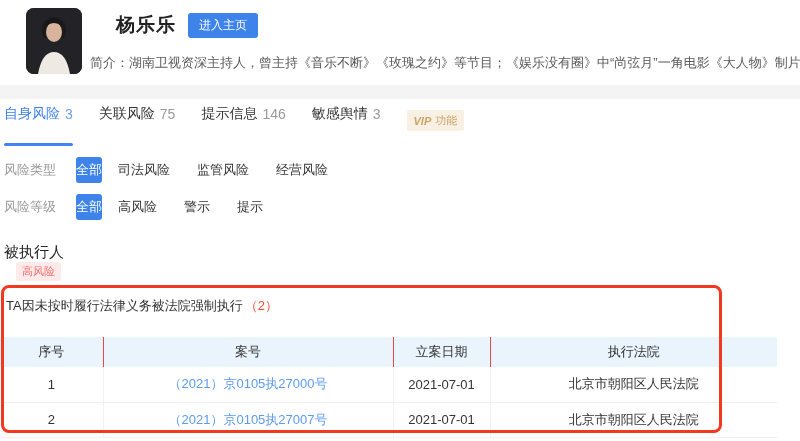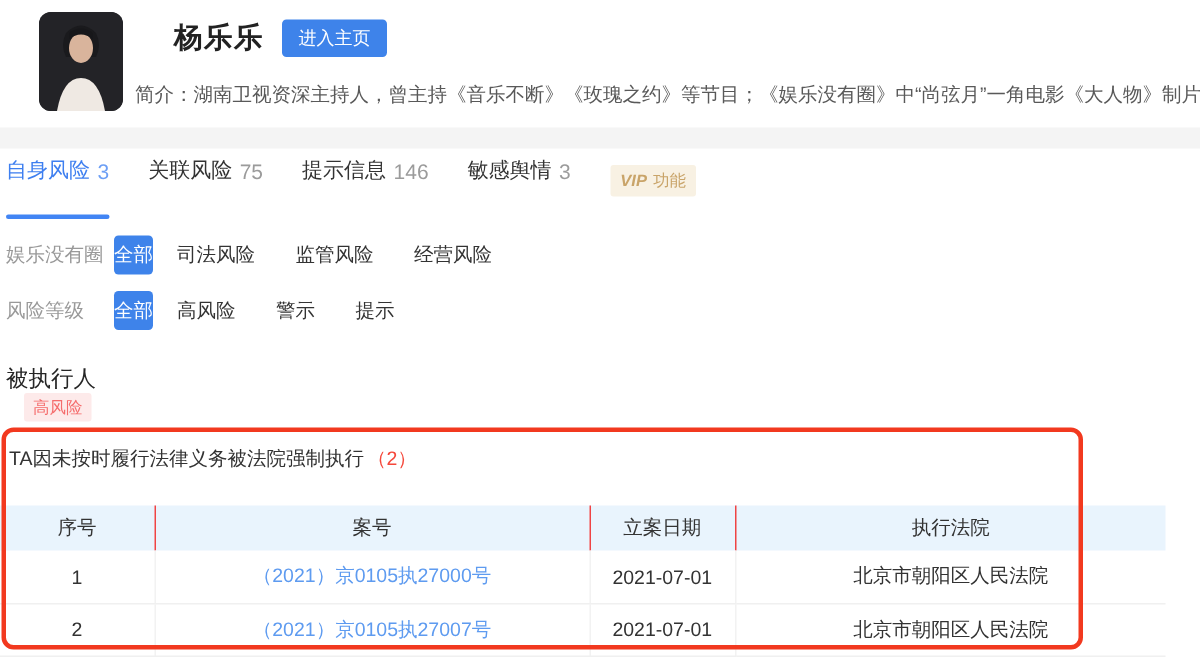--- a/index.html
+++ b/index.html
@@ -114,21 +114,21 @@
       <span class="tab-count">3</span>
     </div>
     <span class="vip-badge">
       <span class="vip-word">VIP</span>
       <span>功能</span>
     </span>
   </nav>
 
   <div class="filters">
     <div class="filter-row">
-      <span class="filter-label">娱乐没有圈</span>
+      <span class="filter-label">风险类型</span>
       <span class="filter-opt selected">全部</span>
       <span class="filter-opt">司法风险</span>
       <span class="filter-opt">监管风险</span>
       <span class="filter-opt">经营风险</span>
     </div>
     <div class="filter-row">
       <span class="filter-label">风险等级</span>
       <span class="filter-opt selected">全部</span>
       <span class="filter-opt">高风险</span>
       <span class="filter-opt">警示</span>

